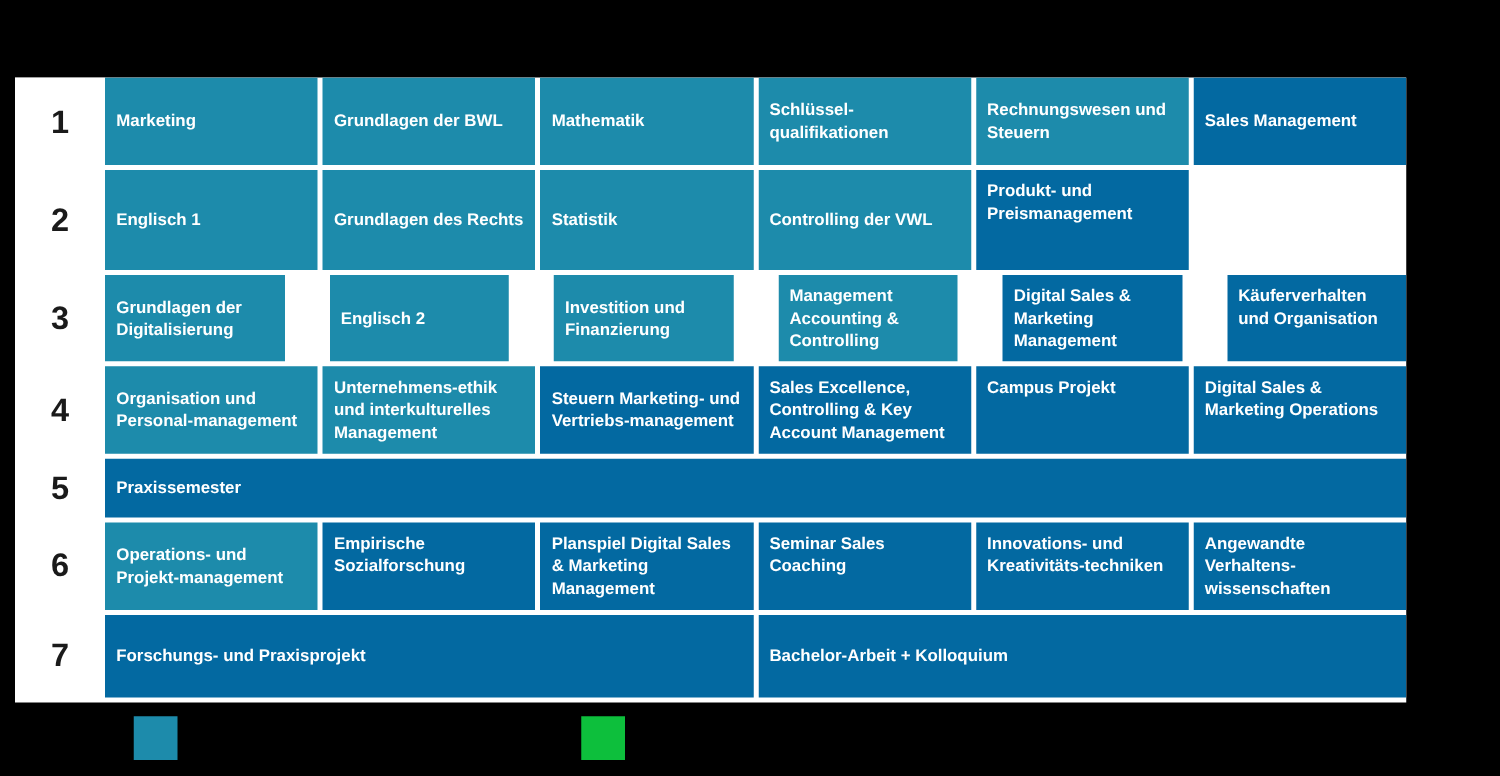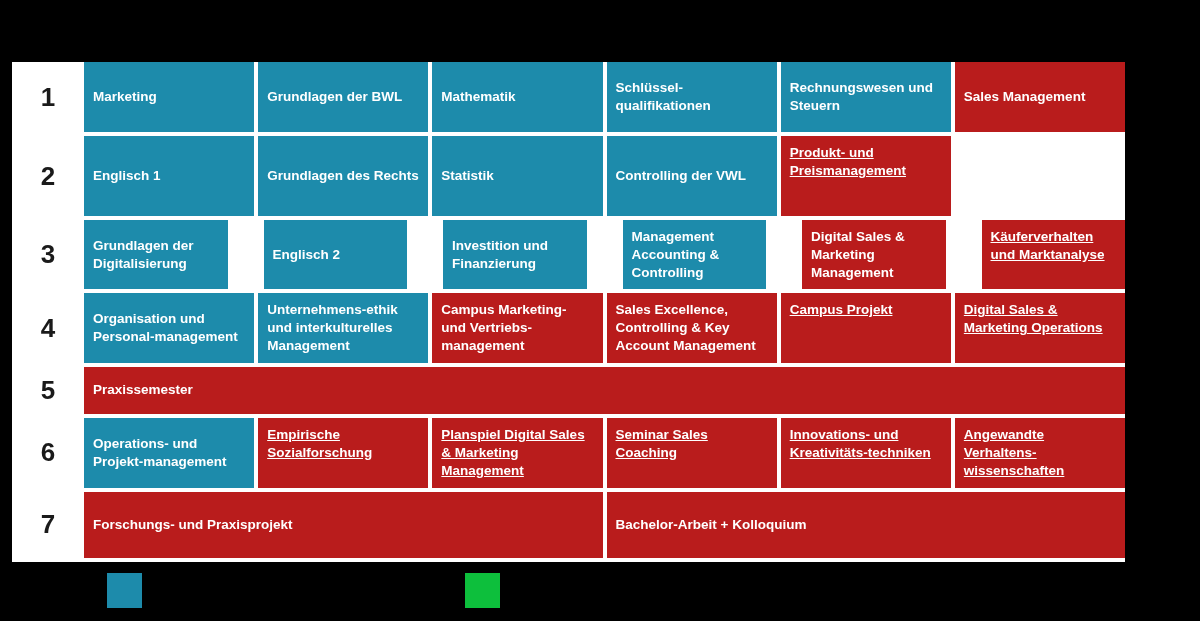--- a/index.html
+++ b/index.html
@@ -66,24 +66,24 @@
     color: #ffffff;
     font-size: 13.5px;
     line-height: 1.32;
     font-weight: 600;
     padding: 8px 8px 8px 9px;
     box-sizing: border-box;
     display: flex;
     align-items: center;
     overflow: hidden;
   }
-  .module-card.align-top { align-items: flex-start; text-decoration: underline; }
+  .module-card.align-top { align-items: flex-start; }
 
   .module-card.color-teal  { background: #1d8bab; }
-  .module-card.color-green { background: #b91c1c; }
+  .module-card.color-green { background: #0369a1; }
 
   
   .h-row1 { min-height: 70px; }
   .h-row2 { min-height: 80px; }
   .h-row3 { min-height: 62px; }
   .h-row4 { min-height: 66px; }
   .h-row5 { min-height: 47px; }
   .h-row6 { min-height: 70px; }
   .h-row7 { min-height: 66px; }
 
@@ -140,26 +140,26 @@
           <div class="module-card h-row2 color-teal">Statistik</div>
           <div class="module-card h-row2 color-teal">Controlling der VWL</div>
           <div class="module-card h-row2 color-green align-top">Produkt- und Preismanagement</div>
         </div></div>
       <div class="semester-row"><div class="semester-number h-row3">3</div><div class="module-track" style="grid-column: 2 / span 6; gap: 36px;">
           <div class="module-card h-row3 color-teal">Grundlagen der Digitalisierung</div>
           <div class="module-card h-row3 color-teal">Englisch 2</div>
           <div class="module-card h-row3 color-teal">Investition und Finanzierung</div>
           <div class="module-card h-row3 color-teal">Management Accounting &amp; Controlling</div>
           <div class="module-card h-row3 color-green">Digital Sales &amp; Marketing Management</div>
-          <div class="module-card h-row3 color-green align-top">Käuferverhalten und Marktanalyse</div>
+          <div class="module-card h-row3 color-green align-top">Käuferverhalten und Organisation</div>
         </div></div>
       <div class="semester-row"><div class="semester-number h-row4">4</div><div class="module-track" style="grid-column: 2 / span 6;">
           <div class="module-card h-row4 color-teal">Organisation und Personal-management</div>
           <div class="module-card h-row4 color-teal">Unternehmens-ethik und interkulturelles Management</div>
-          <div class="module-card h-row4 color-green">Campus Marketing- und Vertriebs-management</div>
+          <div class="module-card h-row4 color-green">Steuern Marketing- und Vertriebs-management</div>
           <div class="module-card h-row4 color-green">Sales Excellence, Controlling &amp; Key Account Management</div>
           <div class="module-card h-row4 color-green align-top">Campus Projekt</div>
           <div class="module-card h-row4 color-green align-top">Digital Sales &amp; Marketing Operations</div>
         </div></div>
       <div class="semester-row"><div class="semester-number h-row5">5</div><div class="module-track" style="grid-column: 2 / span 6;">
           <div class="module-card h-row5 color-green span-6">Praxissemester</div>
         </div></div>
       <div class="semester-row"><div class="semester-number h-row6">6</div><div class="module-track" style="grid-column: 2 / span 6;">
           <div class="module-card h-row6 color-teal">Operations- und Projekt-management</div>
           <div class="module-card h-row6 color-green align-top">Empirische Sozialforschung</div>

